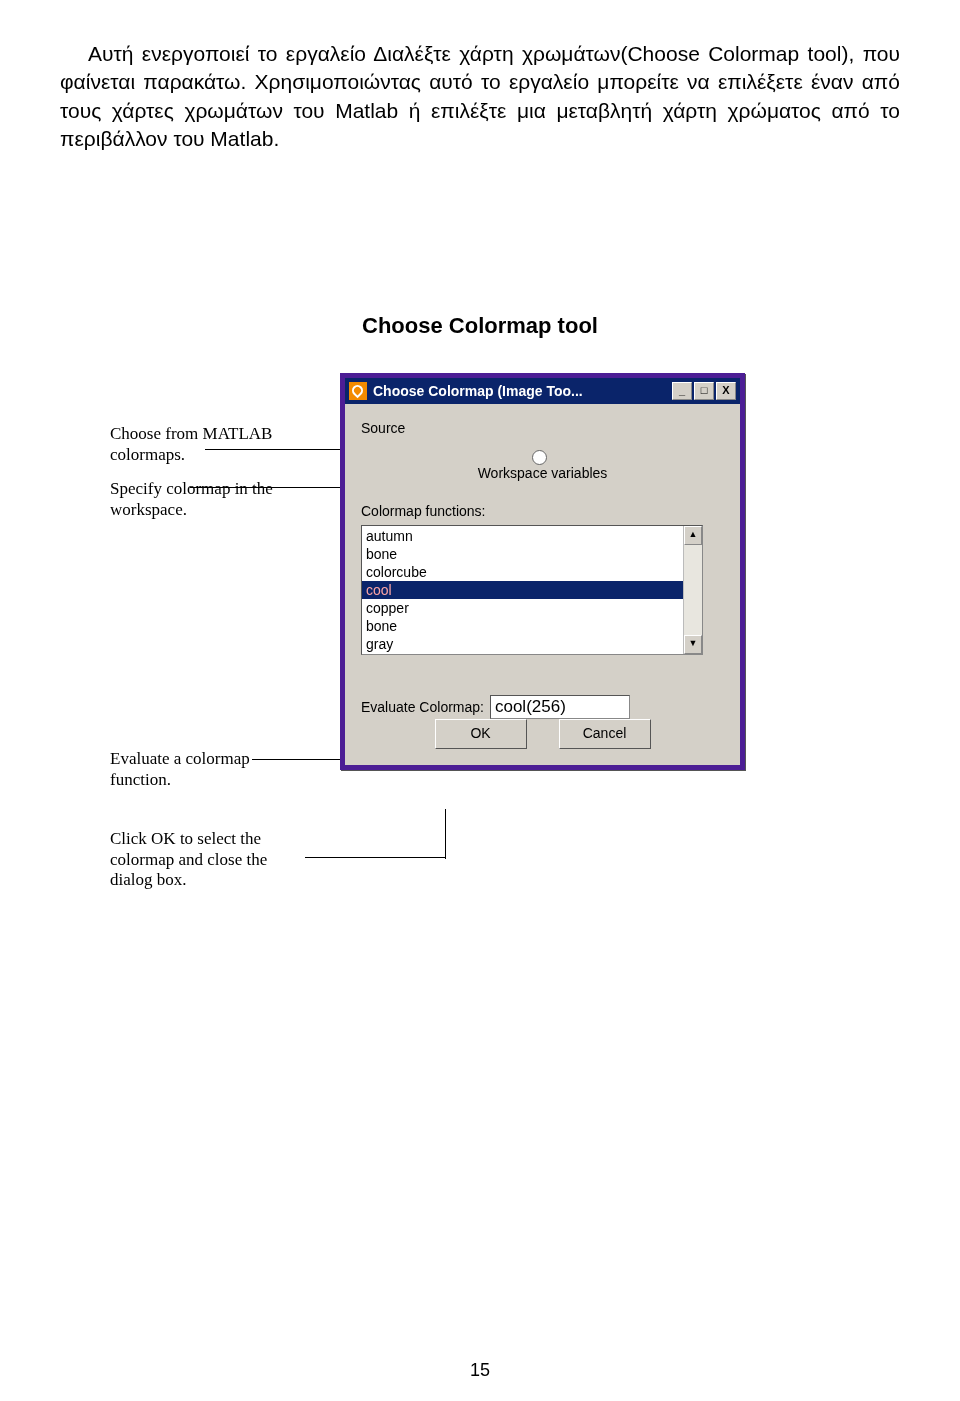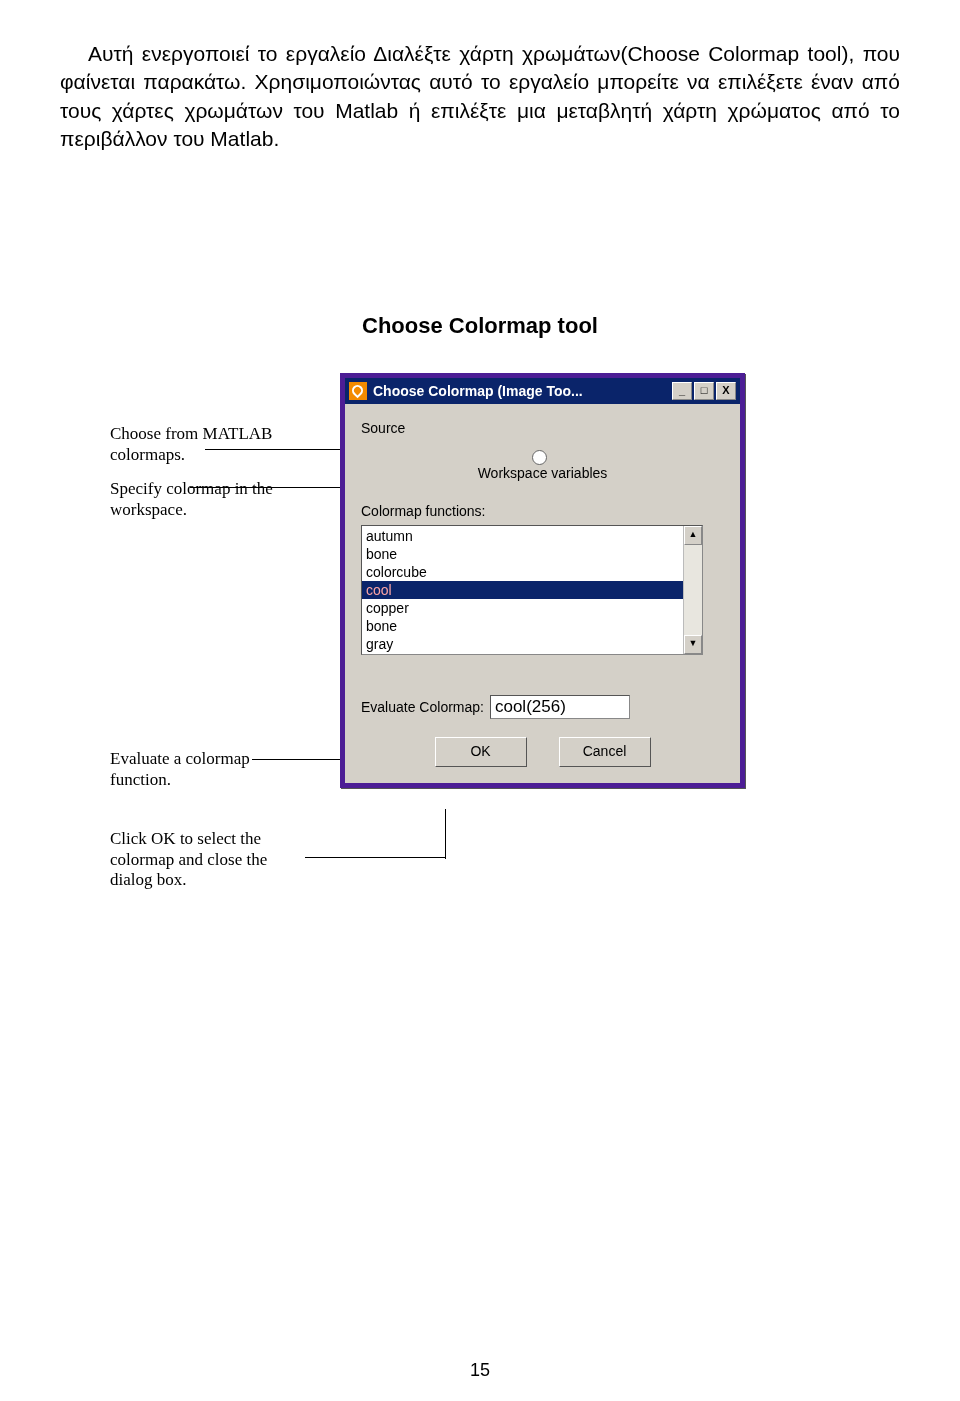--- a/index.html
+++ b/index.html
@@ -152,21 +152,21 @@
   }
   .textbox{
     width:130px;height:22px;
     border:1px solid #888;border-top-color:#555;border-left-color:#555;
     background:#fff;
     padding:0 4px;
     margin-left:6px;
     font-family:inherit;font-size:17px;
   }
   .btnrow{
-    display:flex;justify-content:center;gap:32px;margin-top:18px;
+    display:flex;justify-content:center;gap:32px;
   }
   .btn{
     width:90px;height:28px;
     background:#d4d0c8;
     border:1px solid #555;
     border-top-color:#fff;border-left-color:#fff;
     text-align:center;line-height:26px;
     font-size:14px;
   }
   

